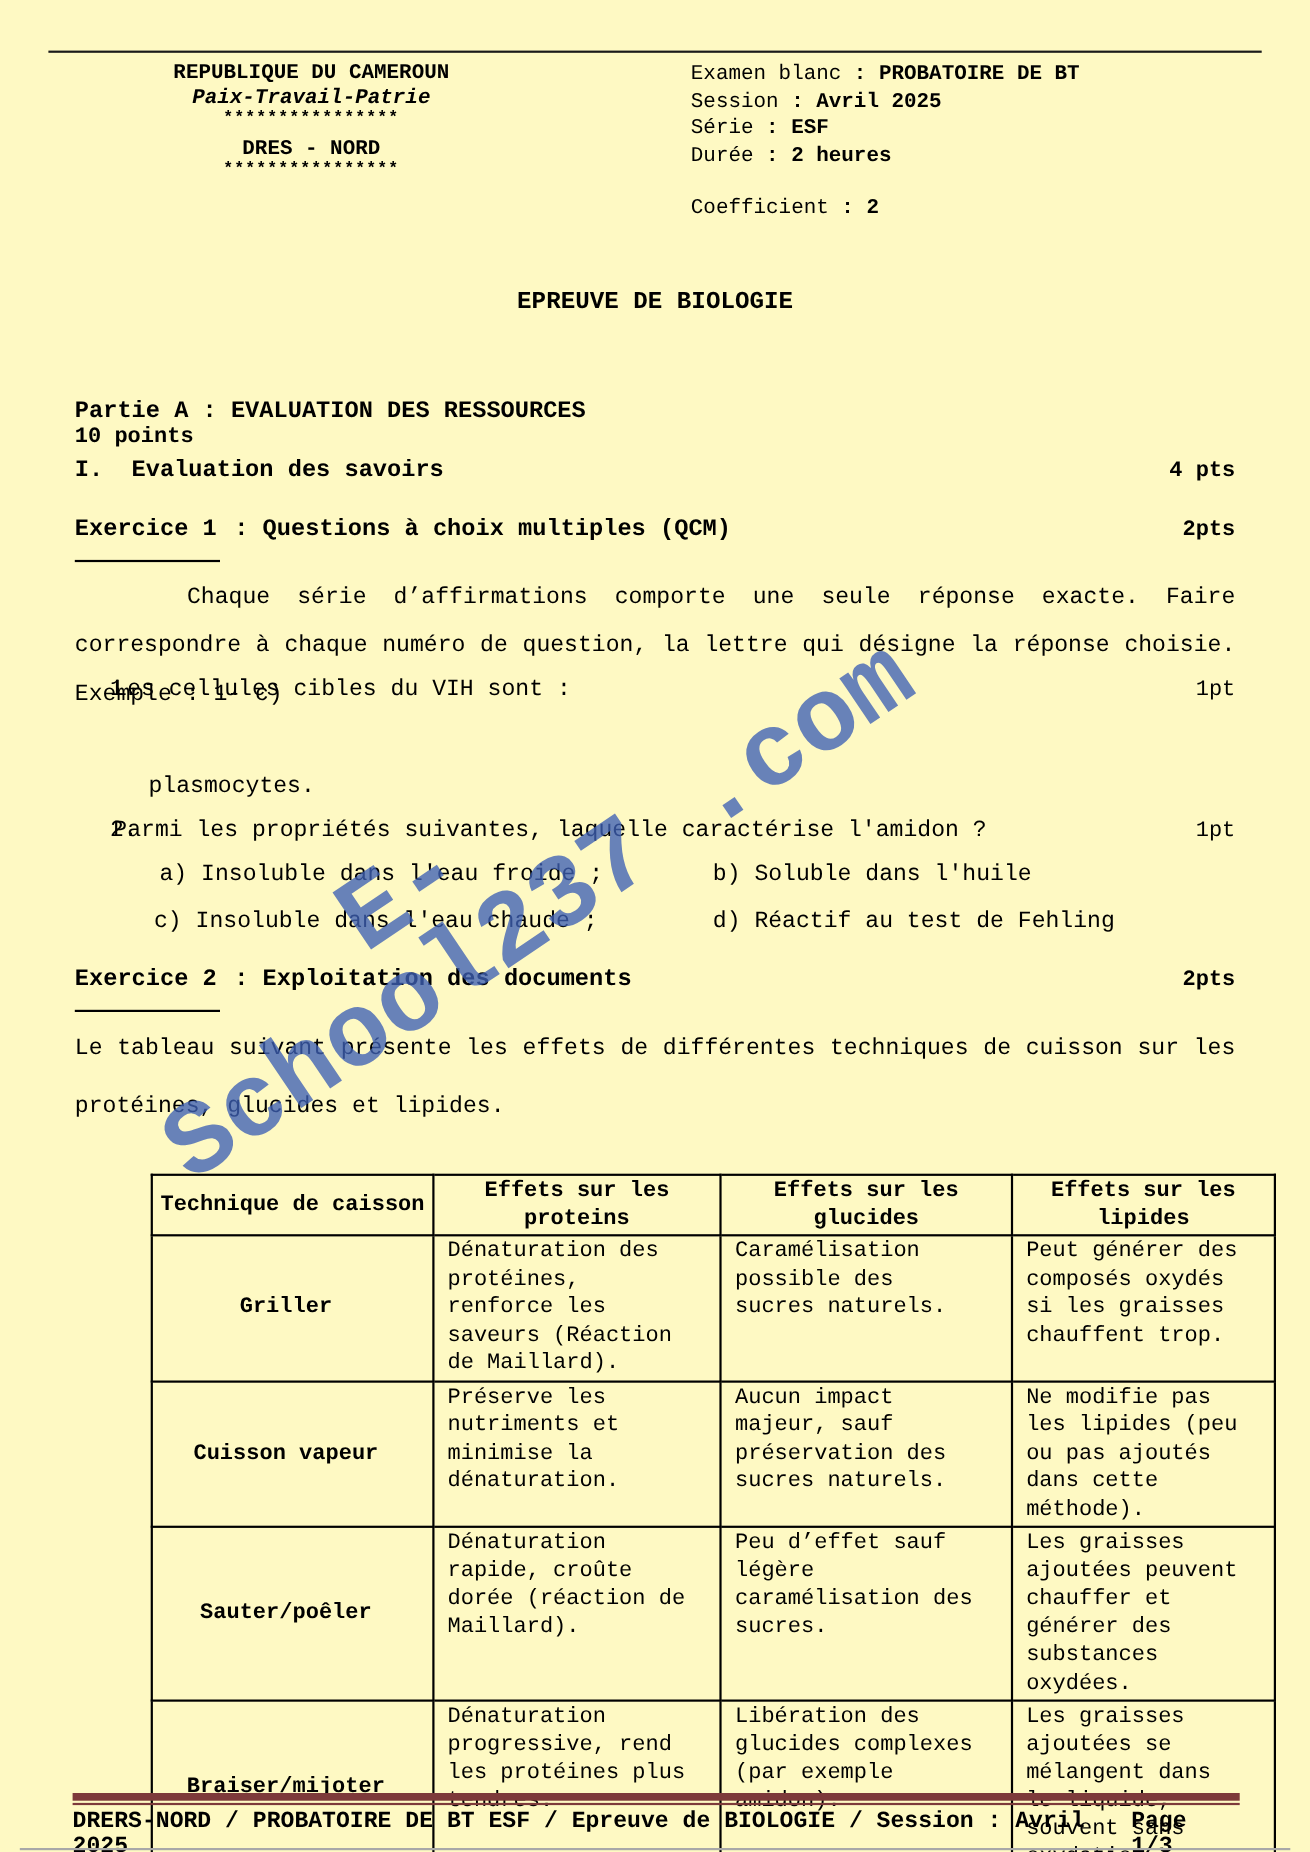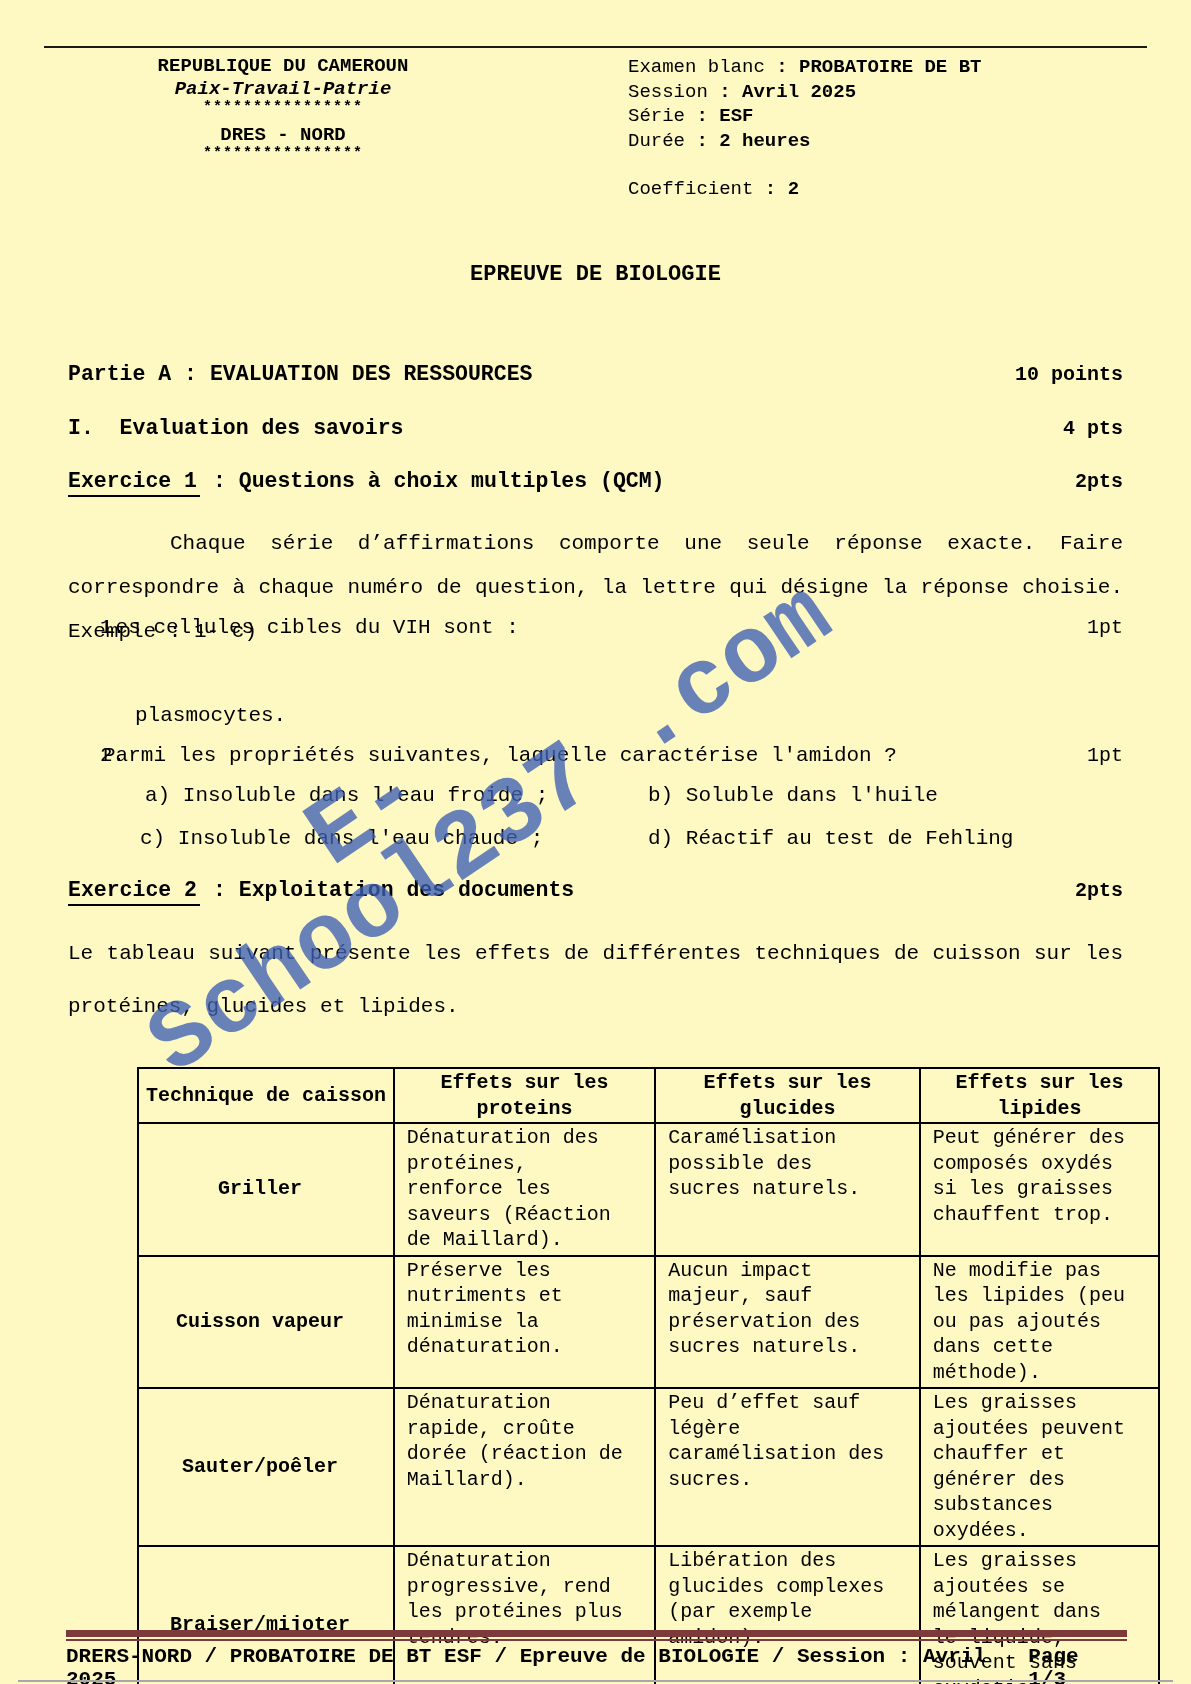--- a/index.html
+++ b/index.html
@@ -29,23 +29,23 @@
   
   .titles { position:absolute; top:247px; left:0; right:0; text-align:center; font-weight:bold; font-size:22px; }
   .titles .subtitle { margin-top:15px; }
 
   
   .abs { position:absolute; left:68px; right:68px; }
   .hrow { display:flex; justify-content:space-between; align-items:baseline; }
   .hrow .pts { font-weight:bold; font-size:20px; white-space:pre; }
   .b { font-weight:bold; }
   .pre { white-space:pre-wrap; }
-  .underl { border-bottom:2px solid #000; padding-bottom:2px; padding-right:3px;text-align:right; }
-
-  .row-partie { top:362px; font-size:21.5px; }
+  .underl { border-bottom:2px solid #000; padding-bottom:16px; padding-right:3px;text-align:right; }
+
+  .row-partie { top:362px; font-size:21.5px;flex-direction:column; }
   .row-savoirs { top:416px; font-size:21.5px; }
   .row-ex1 { top:469px; font-size:21.5px; }
   .row-ex2 { top:878px; font-size:21.5px; }
 
   .para { top:522px; font-size:21px; line-height:44px; text-align:justify; text-indent:102px; }
 
   .q-row { display:flex; align-items:baseline; font-size:21px; }
   .q-num { width:35px; padding-left:32px; flex:none; }
   .q-text { flex:1; }
   .q1 { top:616px; }

